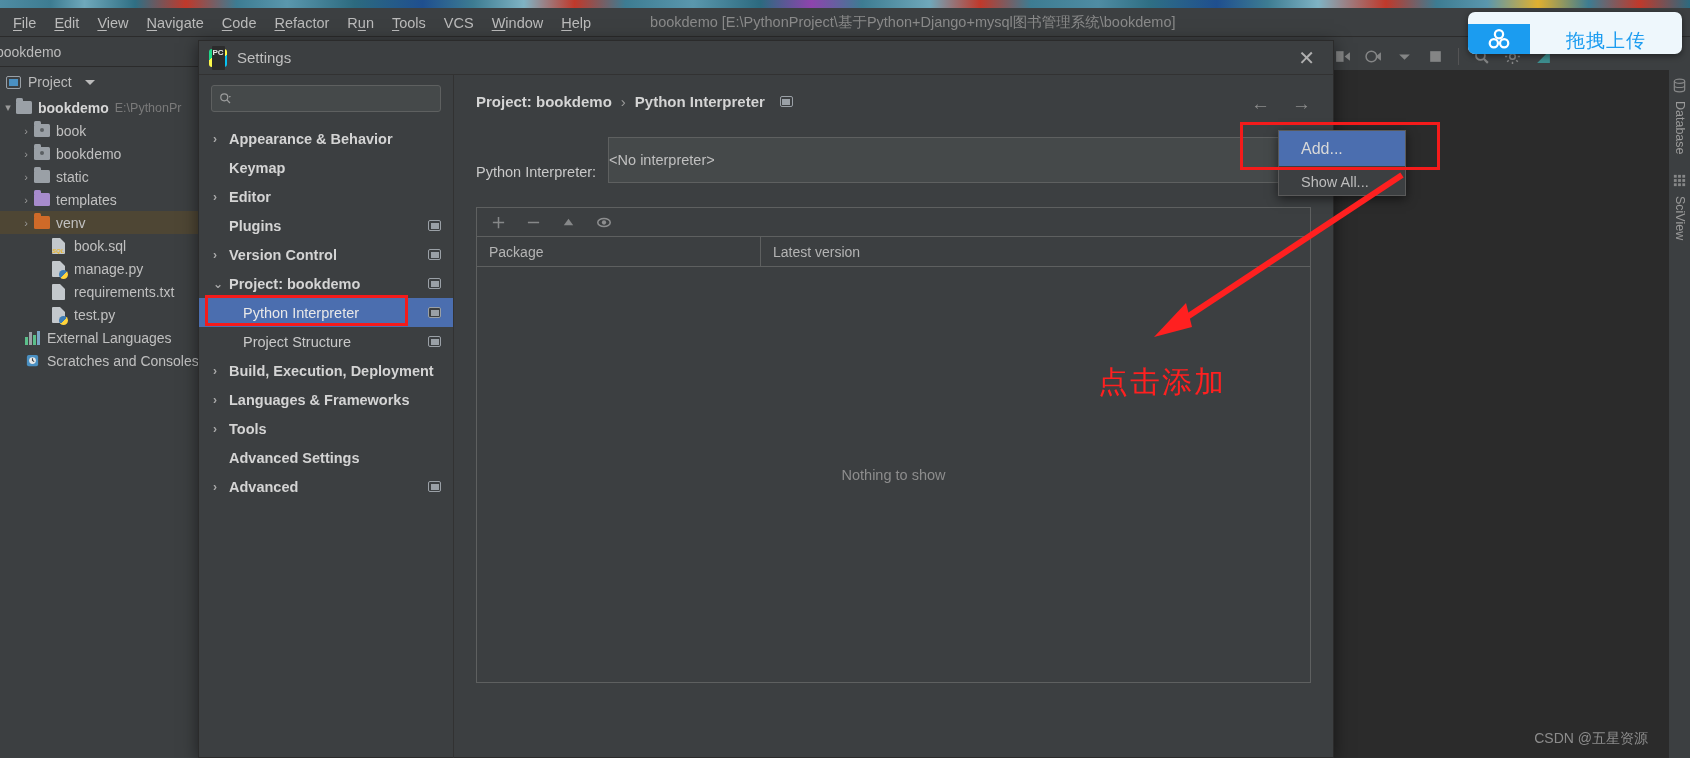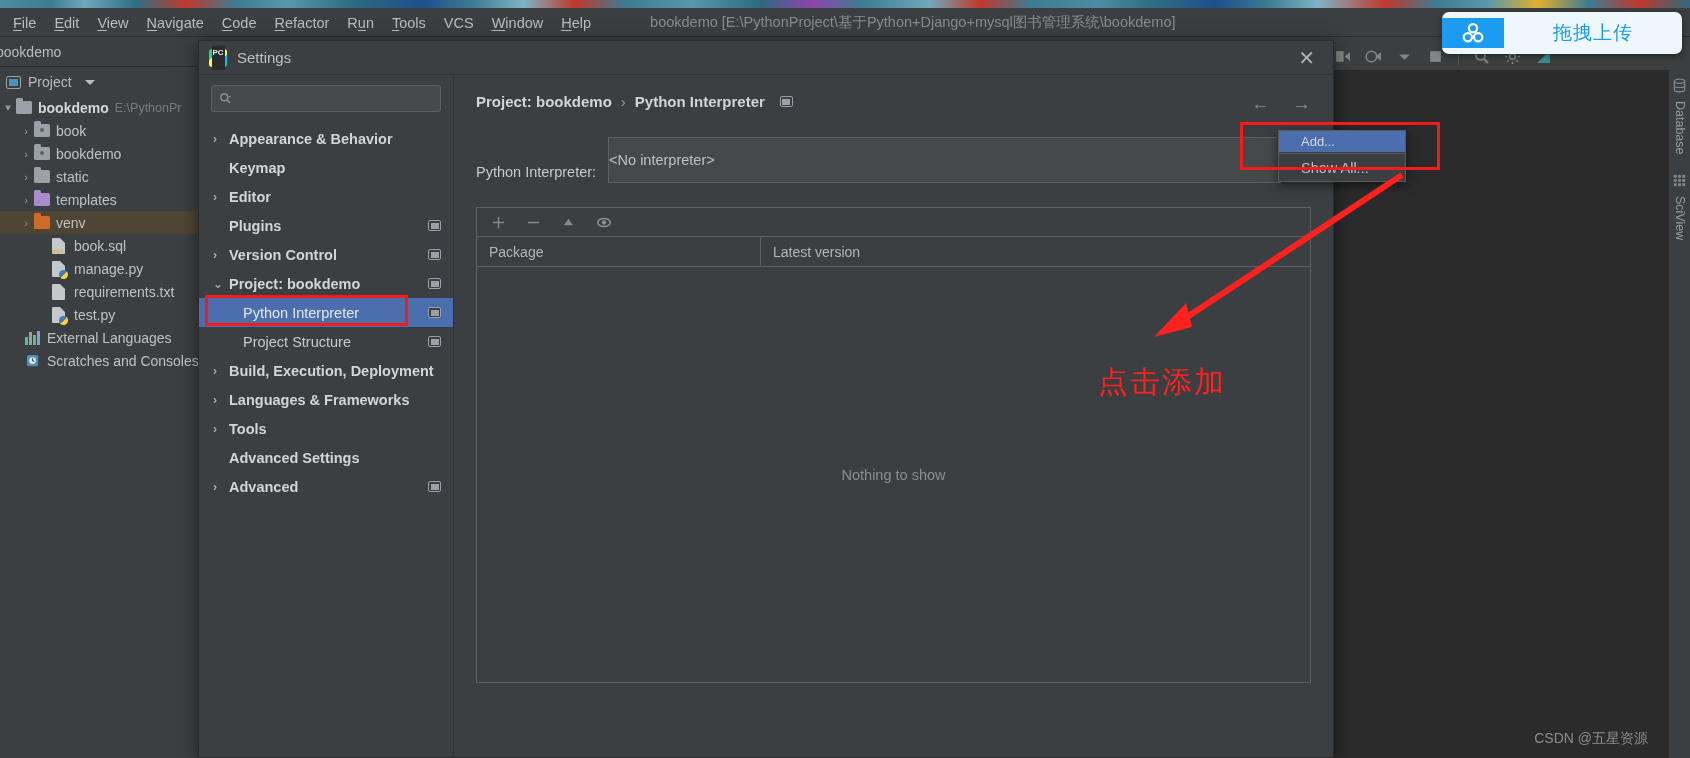--- a/index.html
+++ b/index.html
@@ -41,23 +41,23 @@
     color: #8a8a8a; font-size: 14.5px; margin-left: 50px; white-space: nowrap;
   }
   .menubar-underline {
     position: absolute; left: 0; top: 36px; width: 1690px; height: 1px;
     background: #2b2b2b;
   }
 
   
   .upload-widget {
     position: absolute; right: 8px; top: 12px;
-    height: 42px; width: 240px;
+    height: 42px; width: 214px;
     border-radius: 7px; overflow: hidden;
-    display: flex; align-items: center;
+    display: flex; align-items: flex-end;
     box-shadow: 0 2px 6px rgba(0,0,0,.45);
     background: #eef7fc;
   }
   .upload-icon-box {
     width: 62px; background: #1b9cf0;
     display: flex; align-items: center; justify-content: center;
   }
   .upload-icon-box svg { width: 30px; height: 30px; }
   .upload-label {
     flex: 1; display: flex; align-items: center; justify-content: center;
@@ -639,21 +639,21 @@
             <div class="col-pkg">Package</div>
             <div class="col-lat">Latest version</div>
           </div>
           <div class="pkg-empty">Nothing to show</div>
         </div>
       </div>
     </div>
   </div>
 
   <div style="position:absolute;left:1278px;top:130px;width:128px;background:#3c3f41;border:1px solid #5a5a5a;box-shadow:0 3px 10px rgba(0,0,0,.55);z-index:40">
-    <div style="height:21px;display:flex;align-items:center;padding-left:22px;background:#4b6eaf;color:#d8d8d8;font-size:13px">Add...</div>
+    <div style="height:35px;display:flex;align-items:center;padding-left:22px;background:#4b6eaf;color:#d8d8d8;font-size:16px">Add...</div>
     <div style="height:1px;background:#5a5a5a;margin:1px 0"></div>
     <div style="height:26px;display:flex;align-items:center;padding-left:22px;color:#bdbdbd;font-size:14.5px">Show All...</div>
   </div>
 
   <div class="ann-box" style="left:205px;top:295px;width:203px;height:31px;z-index:50"></div>
   <div class="ann-box" style="left:1240px;top:122px;width:200px;height:48px;z-index:50"></div>
 
   <svg class="ann-arrow" style="left:1130px;top:165px;width:300px;height:180px;z-index:45" viewBox="0 0 300 180">
     <path d="M272 10 L48 158" stroke="#ff2020" stroke-width="6" fill="none"></path>
     <path d="M24 172 L56 138 L62 162 Z" fill="#ff2020"></path>

